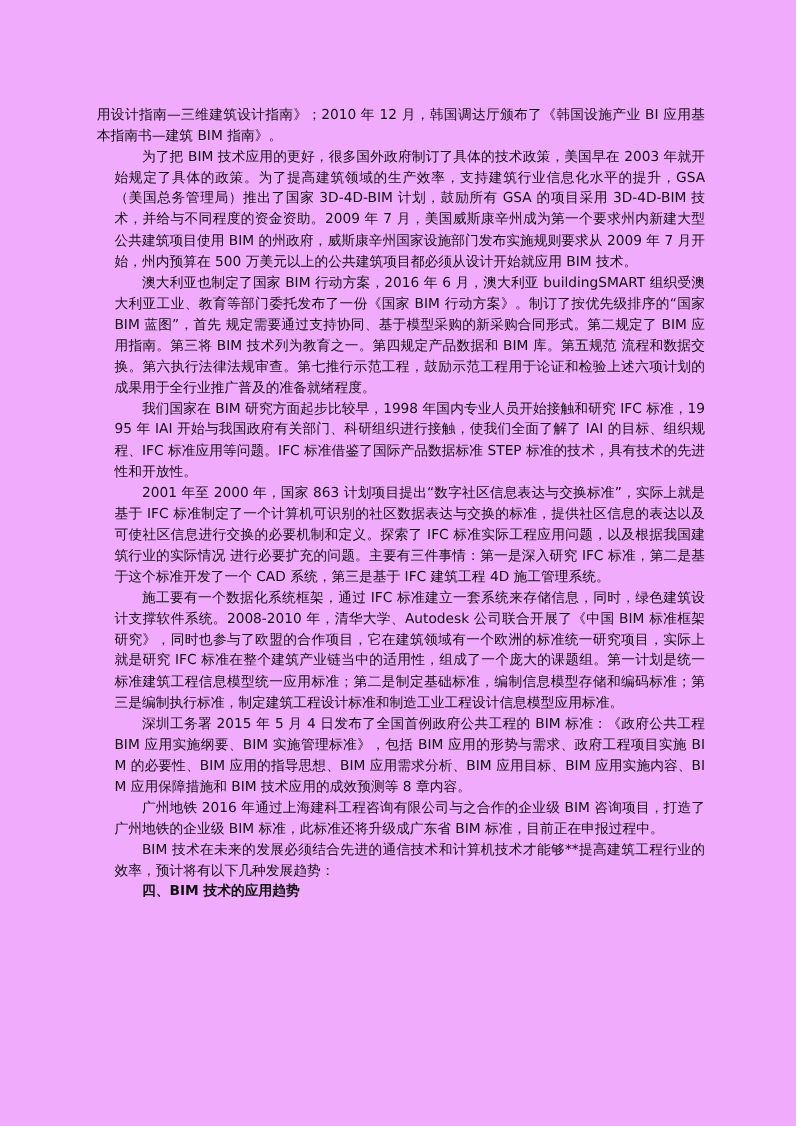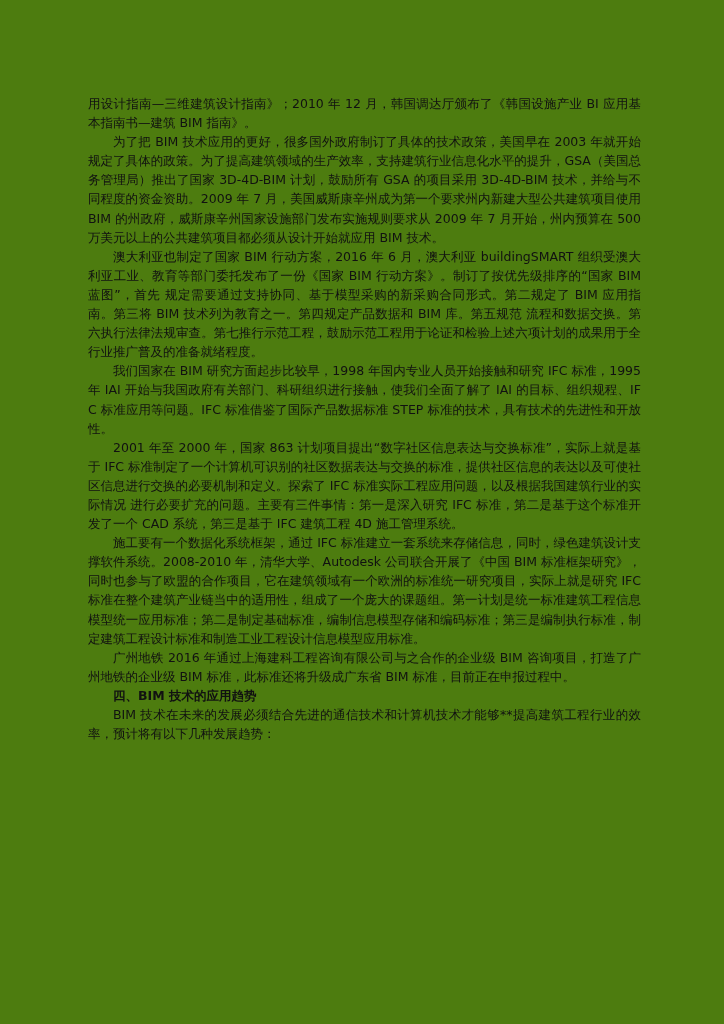--- a/index.html
+++ b/index.html
@@ -13,54 +13,56 @@
     overflow: hidden;
     position: relative;
     font-family: "DejaVu Sans", "Liberation Sans", sans-serif;
   }
   .page {
     position: absolute;
     left: 0;
     top: 0;
     width: 724px;
     height: 1024px;
-    background: #4d7c0f;
+    background: #f0abfc;
   }
   .doc-body {
     position: absolute;
     left: 88px;
     top: 94px;
     width: 553px;
     color: #111111;
     font-size: 12.5px;
     line-height: 19.1px;
     text-align: justify;
     text-align-last: left;
   }
   .doc-body p {
     margin: 0;
     padding: 0;
     word-break: break-all;
   }
   .doc-body p.indent {
     text-indent: 2em;
+    margin-left: 16px;
   }
   .doc-body p.heading {
     font-weight: bold;
     text-align: left;
   }
 </style>
 </head>
 <body style="background: rgb(255, 255, 255);">
 
 <div class="page">
   <div class="doc-body" style="color: rgb(17, 17, 17);">
       <p class="">用设计指南—三维建筑设计指南》；2010 年 12 月，韩国调达厅颁布了《韩国设施产业 BI 应用基本指南书—建筑 BIM 指南》。</p>
       <p class="indent">为了把 BIM 技术应用的更好，很多国外政府制订了具体的技术政策，美国早在 2003 年就开始规定了具体的政策。为了提高建筑领域的生产效率，支持建筑行业信息化水平的提升，GSA（美国总务管理局）推出了国家 3D-4D-BIM 计划，鼓励所有 GSA 的项目采用 3D-4D-BIM 技术，并给与不同程度的资金资助。2009 年 7 月，美国威斯康辛州成为第一个要求州内新建大型公共建筑项目使用 BIM 的州政府，威斯康辛州国家设施部门发布实施规则要求从 2009 年 7 月开始，州内预算在 500 万美元以上的公共建筑项目都必须从设计开始就应用 BIM 技术。</p>
       <p class="indent">澳大利亚也制定了国家 BIM 行动方案，2016 年 6 月，澳大利亚 buildingSMART 组织受澳大利亚工业、教育等部门委托发布了一份《国家 BIM 行动方案》。制订了按优先级排序的“国家 BIM 蓝图”，首先 规定需要通过支持协同、基于模型采购的新采购合同形式。第二规定了 BIM 应用指南。第三将 BIM 技术列为教育之一。第四规定产品数据和 BIM 库。第五规范 流程和数据交换。第六执行法律法规审查。第七推行示范工程，鼓励示范工程用于论证和检验上述六项计划的成果用于全行业推广普及的准备就绪程度。</p>
       <p class="indent">我们国家在 BIM 研究方面起步比较早，1998 年国内专业人员开始接触和研究 IFC 标准，1995 年 IAI 开始与我国政府有关部门、科研组织进行接触，使我们全面了解了 IAI 的目标、组织规程、IFC 标准应用等问题。IFC 标准借鉴了国际产品数据标准 STEP 标准的技术，具有技术的先进性和开放性。</p>
       <p class="indent">2001 年至 2000 年，国家 863 计划项目提出“数字社区信息表达与交换标准”，实际上就是基于 IFC 标准制定了一个计算机可识别的社区数据表达与交换的标准，提供社区信息的表达以及可使社区信息进行交换的必要机制和定义。探索了 IFC 标准实际工程应用问题，以及根据我国建筑行业的实际情况 进行必要扩充的问题。主要有三件事情：第一是深入研究 IFC 标准，第二是基于这个标准开发了一个 CAD 系统，第三是基于 IFC 建筑工程 4D 施工管理系统。</p>
       <p class="indent">施工要有一个数据化系统框架，通过 IFC 标准建立一套系统来存储信息，同时，绿色建筑设计支撑软件系统。2008-2010 年，清华大学、Autodesk 公司联合开展了《中国 BIM 标准框架研究》，同时也参与了欧盟的合作项目，它在建筑领域有一个欧洲的标准统一研究项目，实际上就是研究 IFC 标准在整个建筑产业链当中的适用性，组成了一个庞大的课题组。第一计划是统一标准建筑工程信息模型统一应用标准；第二是制定基础标准，编制信息模型存储和编码标准；第三是编制执行标准，制定建筑工程设计标准和制造工业工程设计信息模型应用标准。</p>
+      <p class="indent">深圳工务署 2015 年 5 月 4 日发布了全国首例政府公共工程的 BIM 标准：《政府公共工程 BIM 应用实施纲要、BIM 实施管理标准》，包括 BIM 应用的形势与需求、政府工程项目实施 BIM 的必要性、BIM 应用的指导思想、BIM 应用需求分析、BIM 应用目标、BIM 应用实施内容、BIM 应用保障措施和 BIM 技术应用的成效预测等 8 章内容。</p>
       <p class="indent">广州地铁 2016 年通过上海建科工程咨询有限公司与之合作的企业级 BIM 咨询项目，打造了广州地铁的企业级 BIM 标准，此标准还将升级成广东省 BIM 标准，目前正在申报过程中。</p>
+      <p class="indent">BIM 技术在未来的发展必须结合先进的通信技术和计算机技术才能够**提高建筑工程行业的效率，预计将有以下几种发展趋势：</p>
       <p class="indent heading">四、BIM 技术的应用趋势</p>
-      <p class="indent">BIM 技术在未来的发展必须结合先进的通信技术和计算机技术才能够**提高建筑工程行业的效率，预计将有以下几种发展趋势：</p>
     </div>
 </div>
 
 </body></html>

